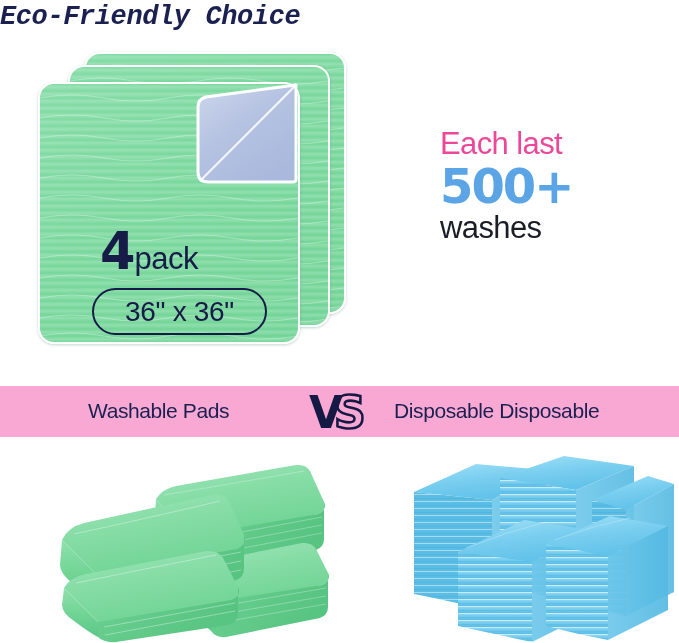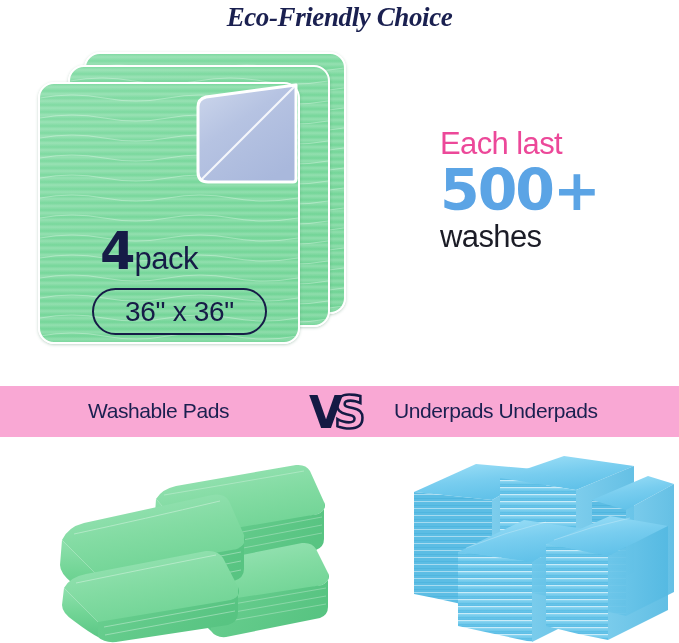--- a/index.html
+++ b/index.html
@@ -15,27 +15,27 @@
     font-family: "Liberation Sans", sans-serif;
     -webkit-font-smoothing: antialiased;
   }
 
   
   .title {
     position: absolute;
     top: 2px;
     left: 0;
     width: 679px;
-    text-align: center;
+    text-align: left;
     font-size: 27px;
     font-weight: bold;
     font-style: italic;
     letter-spacing: -0.4px;
     color: #1a2050;
-    font-family: Liberation Serif, serif;
+    font-family: Liberation Mono, monospace;
   }
 
   
   .hero-pads {
     position: absolute;
     left: 38px;
     top: 52px;
     width: 310px;
     height: 305px;
   }
@@ -126,21 +126,21 @@
     top: 128px;
     width: 230px;
   }
   .claim-top {
     font-size: 31px;
     color: #ec4899;
     line-height: 1.04;
     letter-spacing: -0.6px;
   }
   .claim-big {
-    font-size: 57px;
+    font-size: 48px;
     font-weight: bold;
     color: #5ba4e5;
     line-height: 1.0;
     letter-spacing: -2px;
     margin-top: 2px;
     font-family: "DejaVu Sans", sans-serif;
   }
   .claim-bottom {
     font-size: 31px;
     color: #1b1c26;
@@ -297,21 +297,21 @@
 </div>
 
 <div class="vs-band">
   <div class="vs-left">Washable Pads</div>
   <div class="vs-logo">
     <svg width="70" height="50" viewBox="0 0 70 50">
       <text x="0" y="41" font-family="DejaVu Sans, sans-serif" font-size="44" font-weight="bold" fill="#141a44" letter-spacing="-2">V</text>
       <text x="25" y="41" font-family="DejaVu Sans, sans-serif" font-size="44" font-weight="bold" fill="none" stroke="#141a44" stroke-width="2.6">S</text>
     </svg>
   </div>
-  <div class="vs-right">Underpads Underpads</div>
+  <div class="vs-right">Disposable Disposable</div>
 </div>
 
 <div class="green-stack">
   <svg width="300" height="188" viewBox="0 0 300 188">
     <defs>
       <linearGradient id="gTop" x1="0" y1="0" x2="0.4" y2="1">
         <stop offset="0%" stop-color="#9ce4b8"></stop>
         <stop offset="55%" stop-color="#82dba2"></stop>
         <stop offset="100%" stop-color="#6fd394"></stop>
       </linearGradient>

